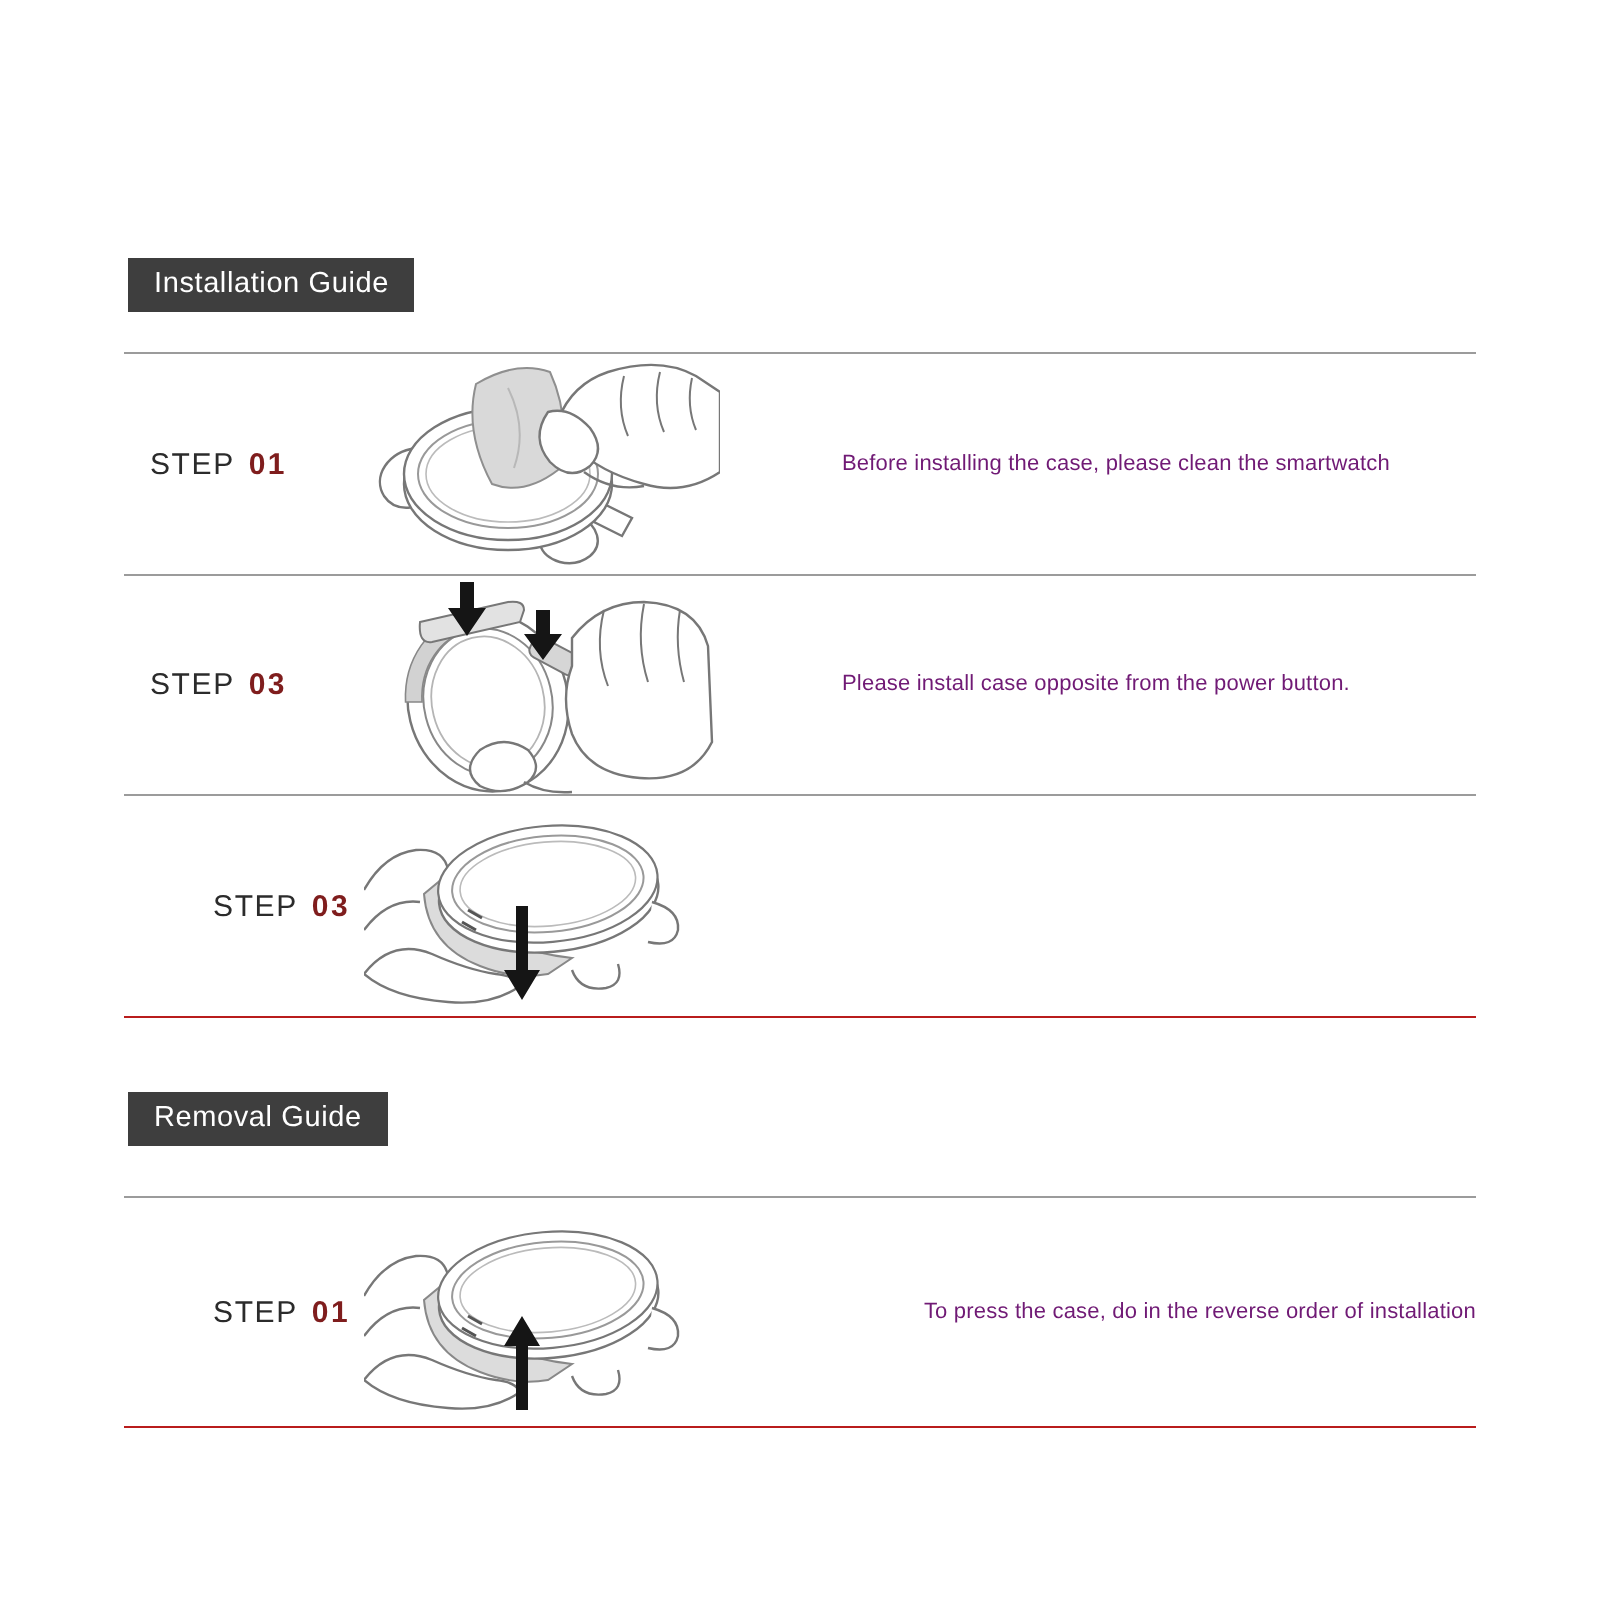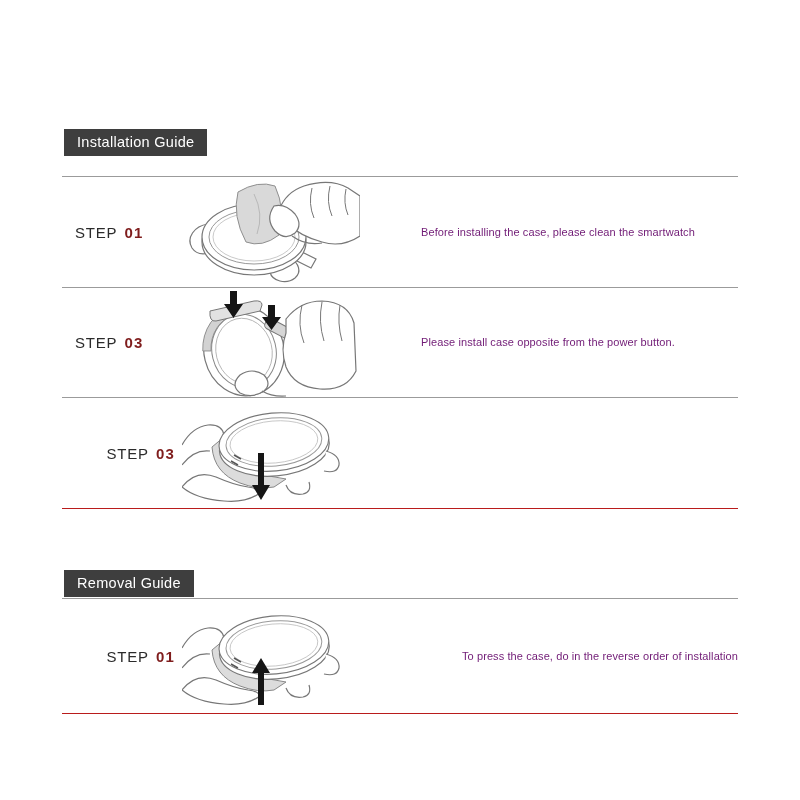--- a/index.html
+++ b/index.html
@@ -6,21 +6,21 @@
   .page{
     position:relative;width:800px;height:800px;background:#ffffff;
     font-family:"Liberation Sans", sans-serif;overflow:hidden;
   }
   .badge{
     position:absolute;left:64px;background:#3e3e3e;color:#ffffff;
     font-size:14.5px;line-height:27px;height:27px;padding:0 13px;
     letter-spacing:.3px;white-space:nowrap;
   }
   #badge-install{top:129px;}
-  #badge-removal{top:570px;}
+  #badge-removal{top:546px;}
   .section{position:absolute;left:62px;width:676px;}
   #section-install{top:176px;}
   #section-removal{top:598px;}
   .step-row{
     display:flex;align-items:center;box-sizing:border-box;
     border-top:1px solid #9b9b9b;
   }
   .step-row.last{border-bottom:1px solid #b91c1c;text-align:right;}
   .r1{height:111px;} .r2{height:110px;} .r3{height:112px;} .r4{height:116px;}
   .step-label{

